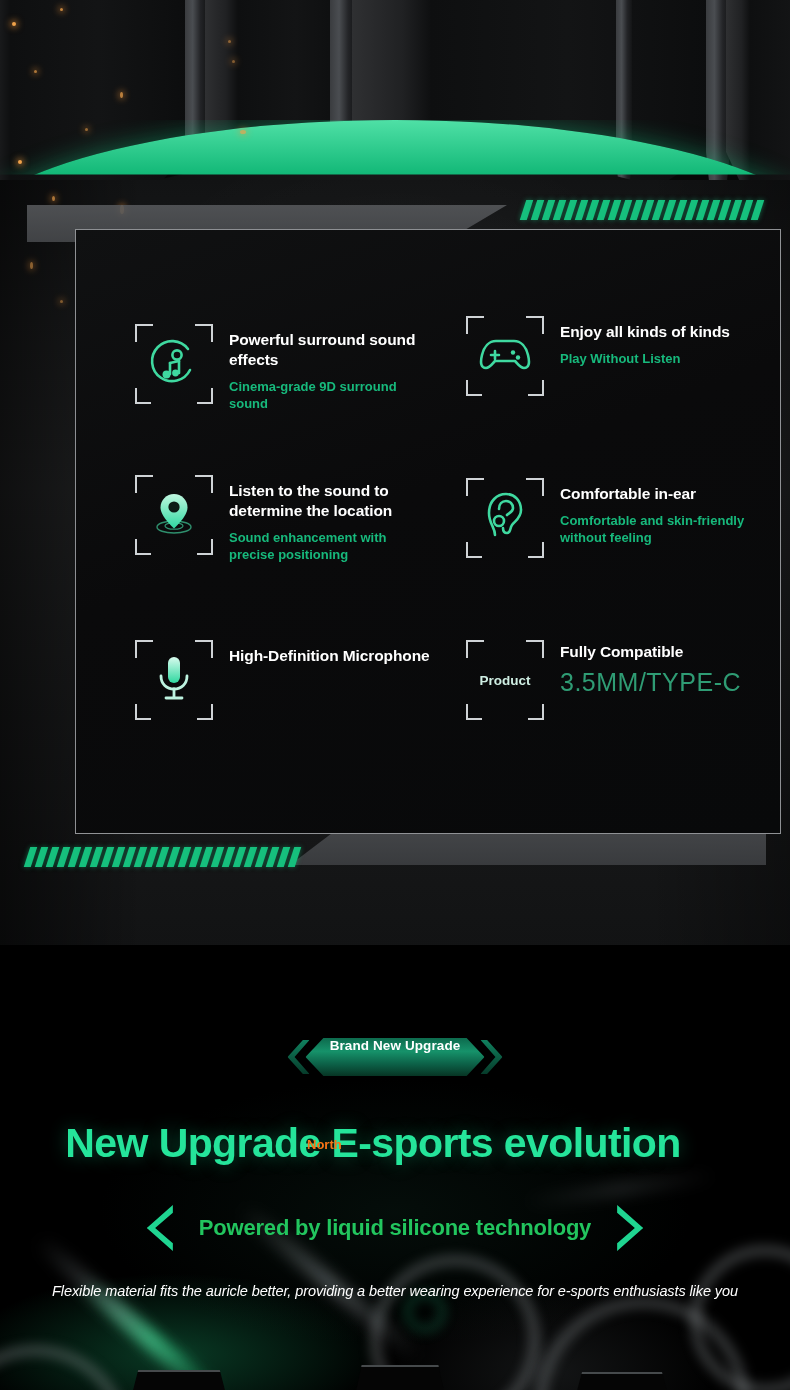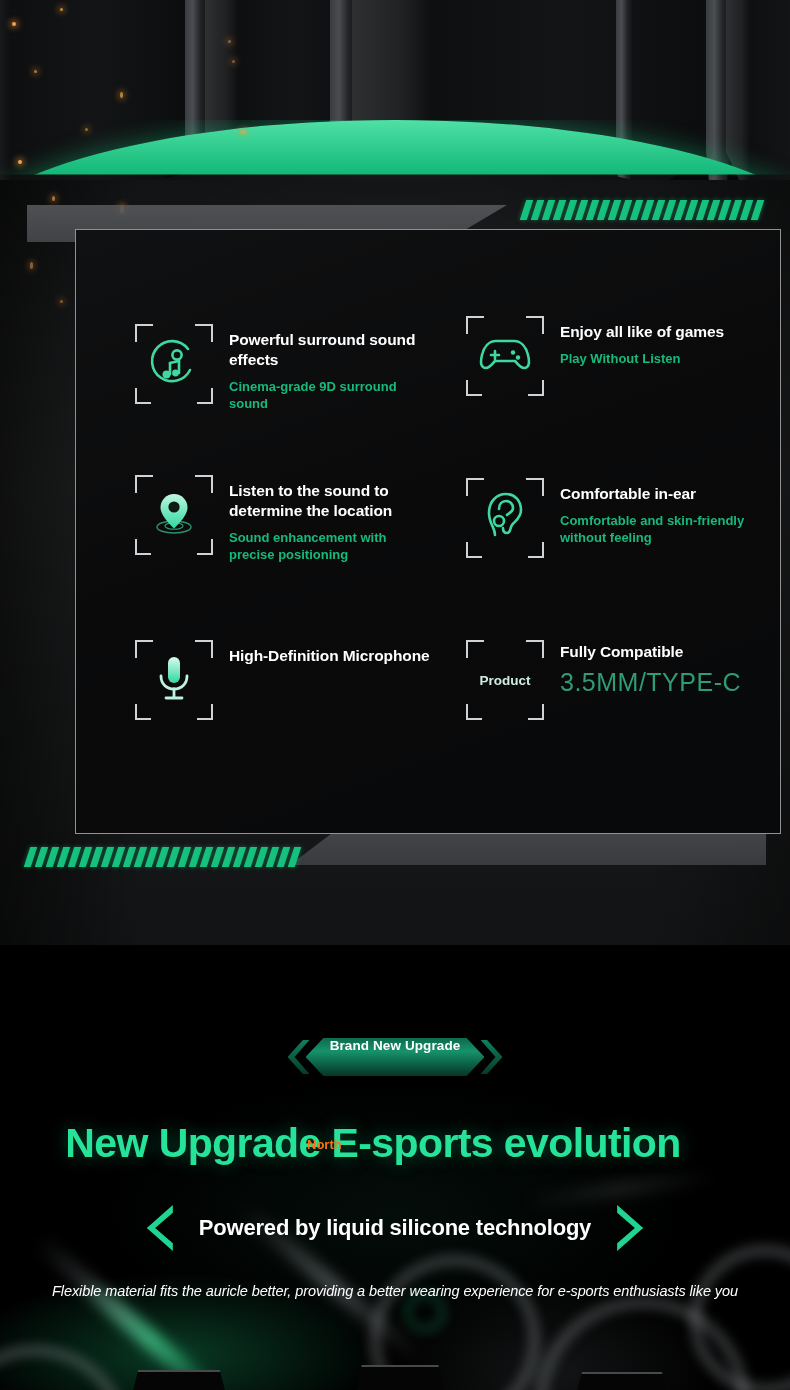--- a/index.html
+++ b/index.html
@@ -112,21 +112,21 @@
   .headline .ovl { position:absolute; left:50%; top:50%; transform:translate(-66px,-50%);
               font-size:13px; font-weight:bold; color:#f97316; text-shadow:none; letter-spacing:0; }
 
   .subline { position:absolute; left:0; top:1205px; width:790px;
              display:flex; align-items:center; justify-content:center; gap:26px; }
   .chev { width:26px; height:46px; position:relative; }
   .chev::before { content:""; position:absolute; inset:0;
                   background:#1fd591; box-shadow:0 0 12px rgba(30,210,145,.5); }
   .chev.l::before { clip-path:polygon(100% 0, 100% 17%, 32% 50%, 100% 83%, 100% 100%, 0 50%); }
   .chev.r::before { clip-path:polygon(0 0, 0 17%, 68% 50%, 0 83%, 0 100%, 100% 50%); }
-  .sub-text { font-size:22px; font-weight:bold; color:#ffffff; letter-spacing:-.2px; }
+  .sub-text { font-size:22px; font-weight:bold; color:#22c55e; letter-spacing:-.2px; }
 
   .desc { position:absolute; left:0; top:1283px; width:790px; text-align:center;
           font-size:14.5px; color:#fff; letter-spacing:-.1px;font-style:italic; }
 </style>
 </head>
 <body>
 
 <div id="banner">
 
   <div class="pillars">
@@ -251,21 +251,21 @@
           <span class="ico">
             <svg width="54" height="44" viewBox="0 0 54 44">
               <path d="M18 9 h18 c7 0 12 6 14 14 c2 8 1 13 -4 13 c-4 0 -6 -4 -9 -7 h-20 c-3 3 -5 7 -9 7 c-5 0 -6 -5 -4 -13 c2 -8 7 -14 14 -14 z" fill="none" stroke="#3fd9a0" stroke-width="2.6" stroke-linejoin="round"></path>
               <path d="M17 19 v8 M13 23 h8" stroke="#3fd9a0" stroke-width="2.6" stroke-linecap="round"></path>
               <circle cx="35" cy="20.5" r="2.2" fill="#3fd9a0"></circle>
               <circle cx="40" cy="25.5" r="2.2" fill="#3fd9a0"></circle>
             </svg>
           </span>
         </div>
         <div class="ftxt">
-          <div class="f-title">Enjoy all like of games</div>
+          <div class="f-title">Enjoy all kinds of kinds</div>
           <div class="f-sub">Play Without Listen</div>
         </div>
       </div>
 
       <div class="cell" style="left:59px; top:245px; width:300px;">
         <div class="bracket">
           <span class="bl"></span>
             <span class="br2"></span>
           <span class="ico">
             <svg width="54" height="54" viewBox="0 0 54 54">

